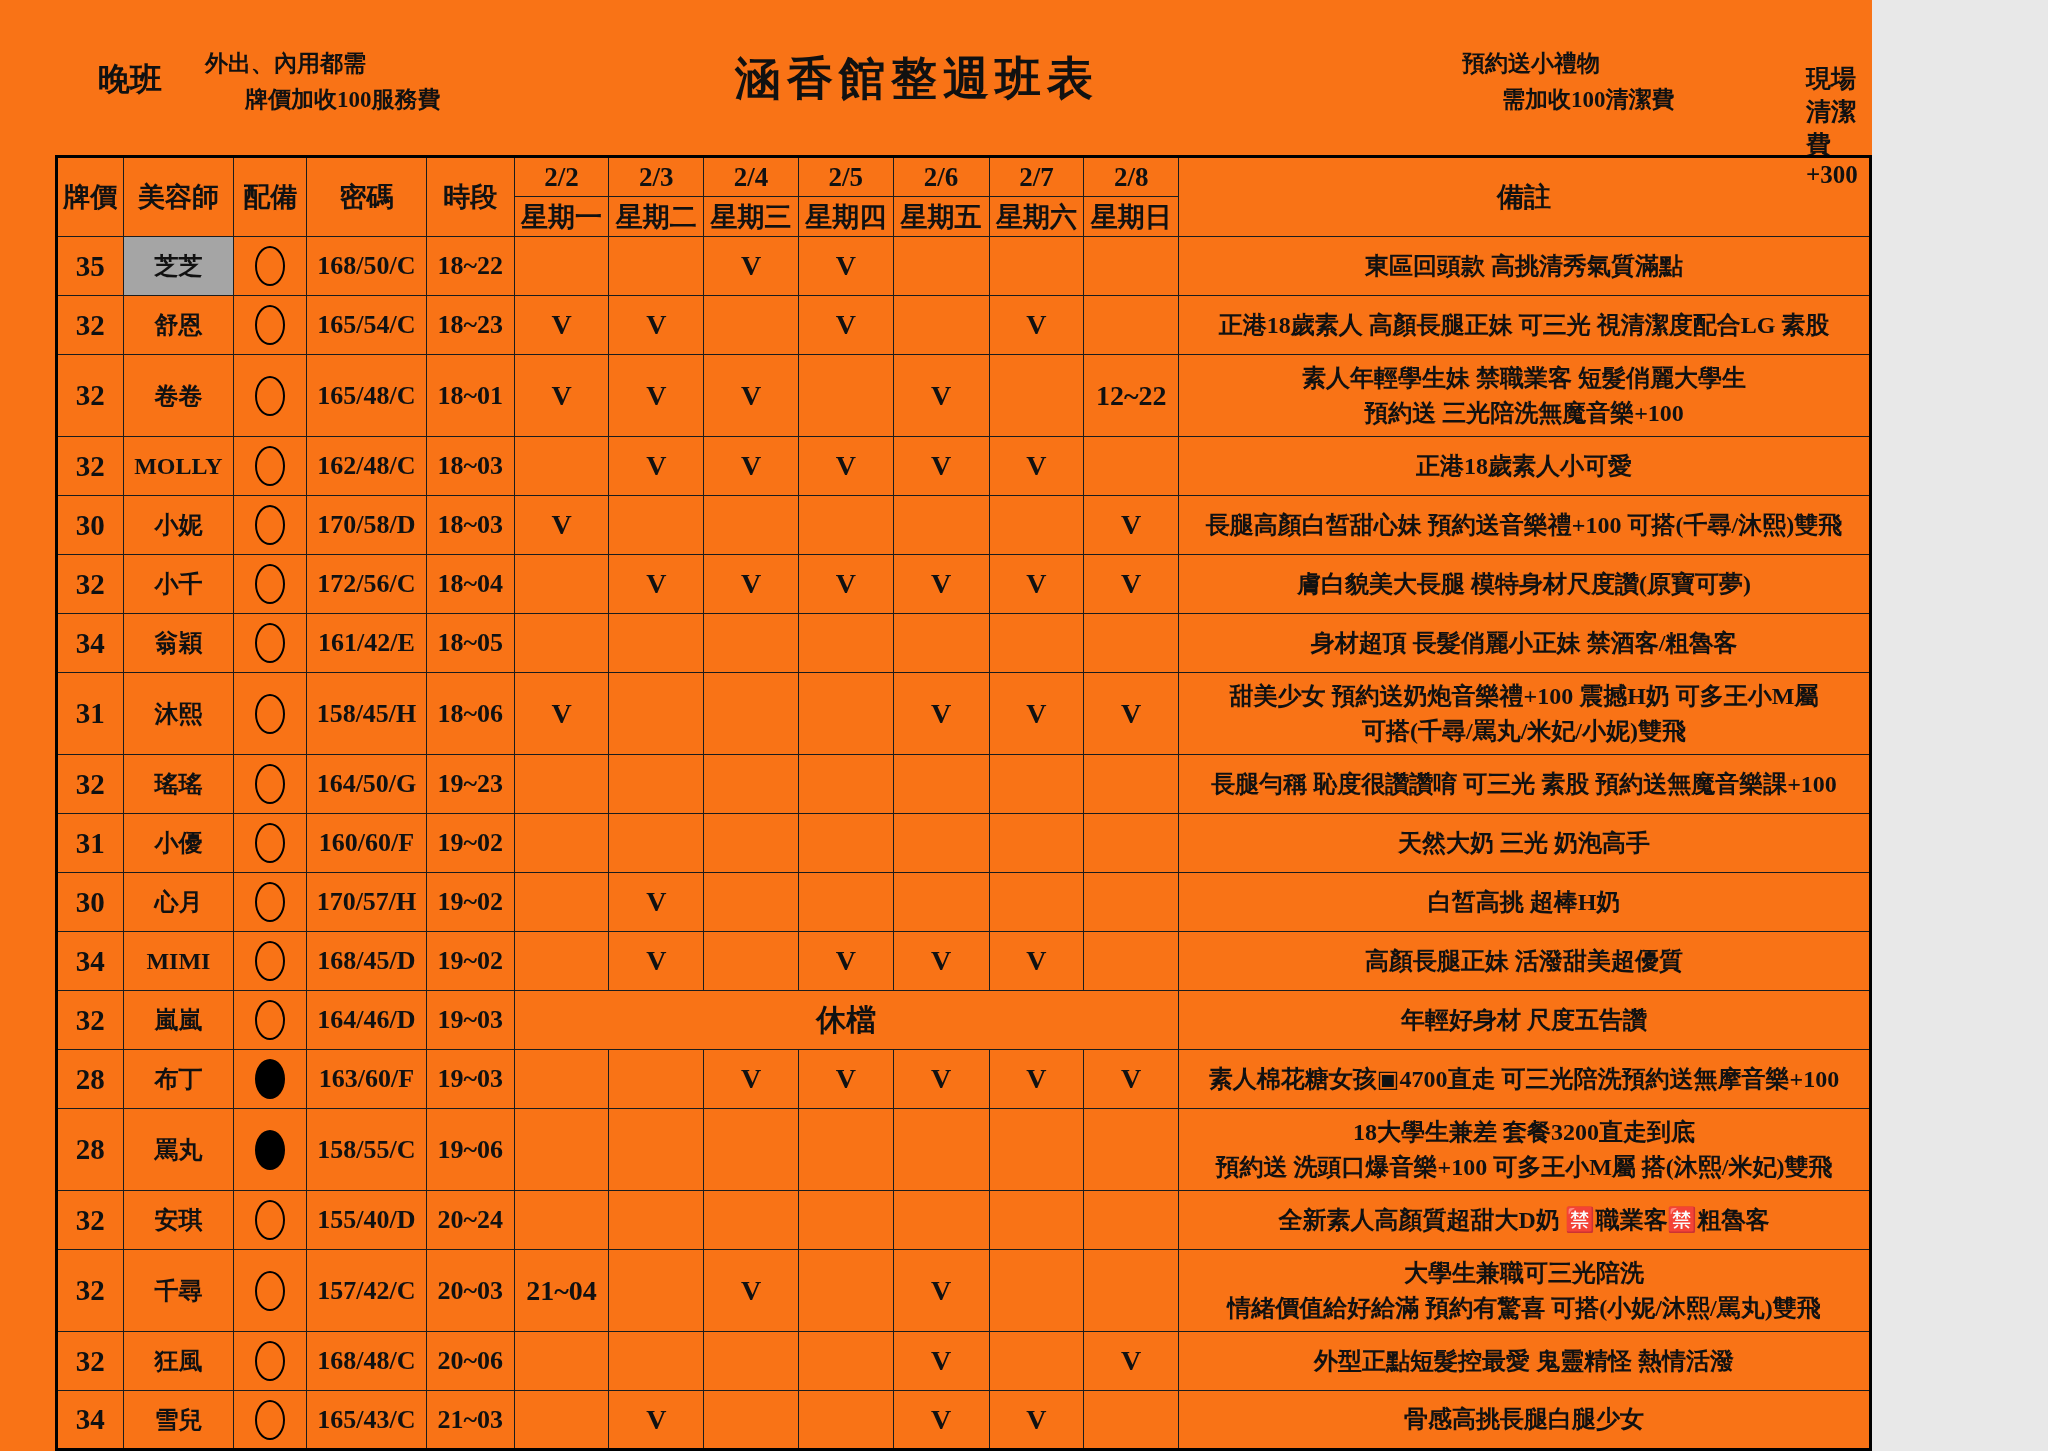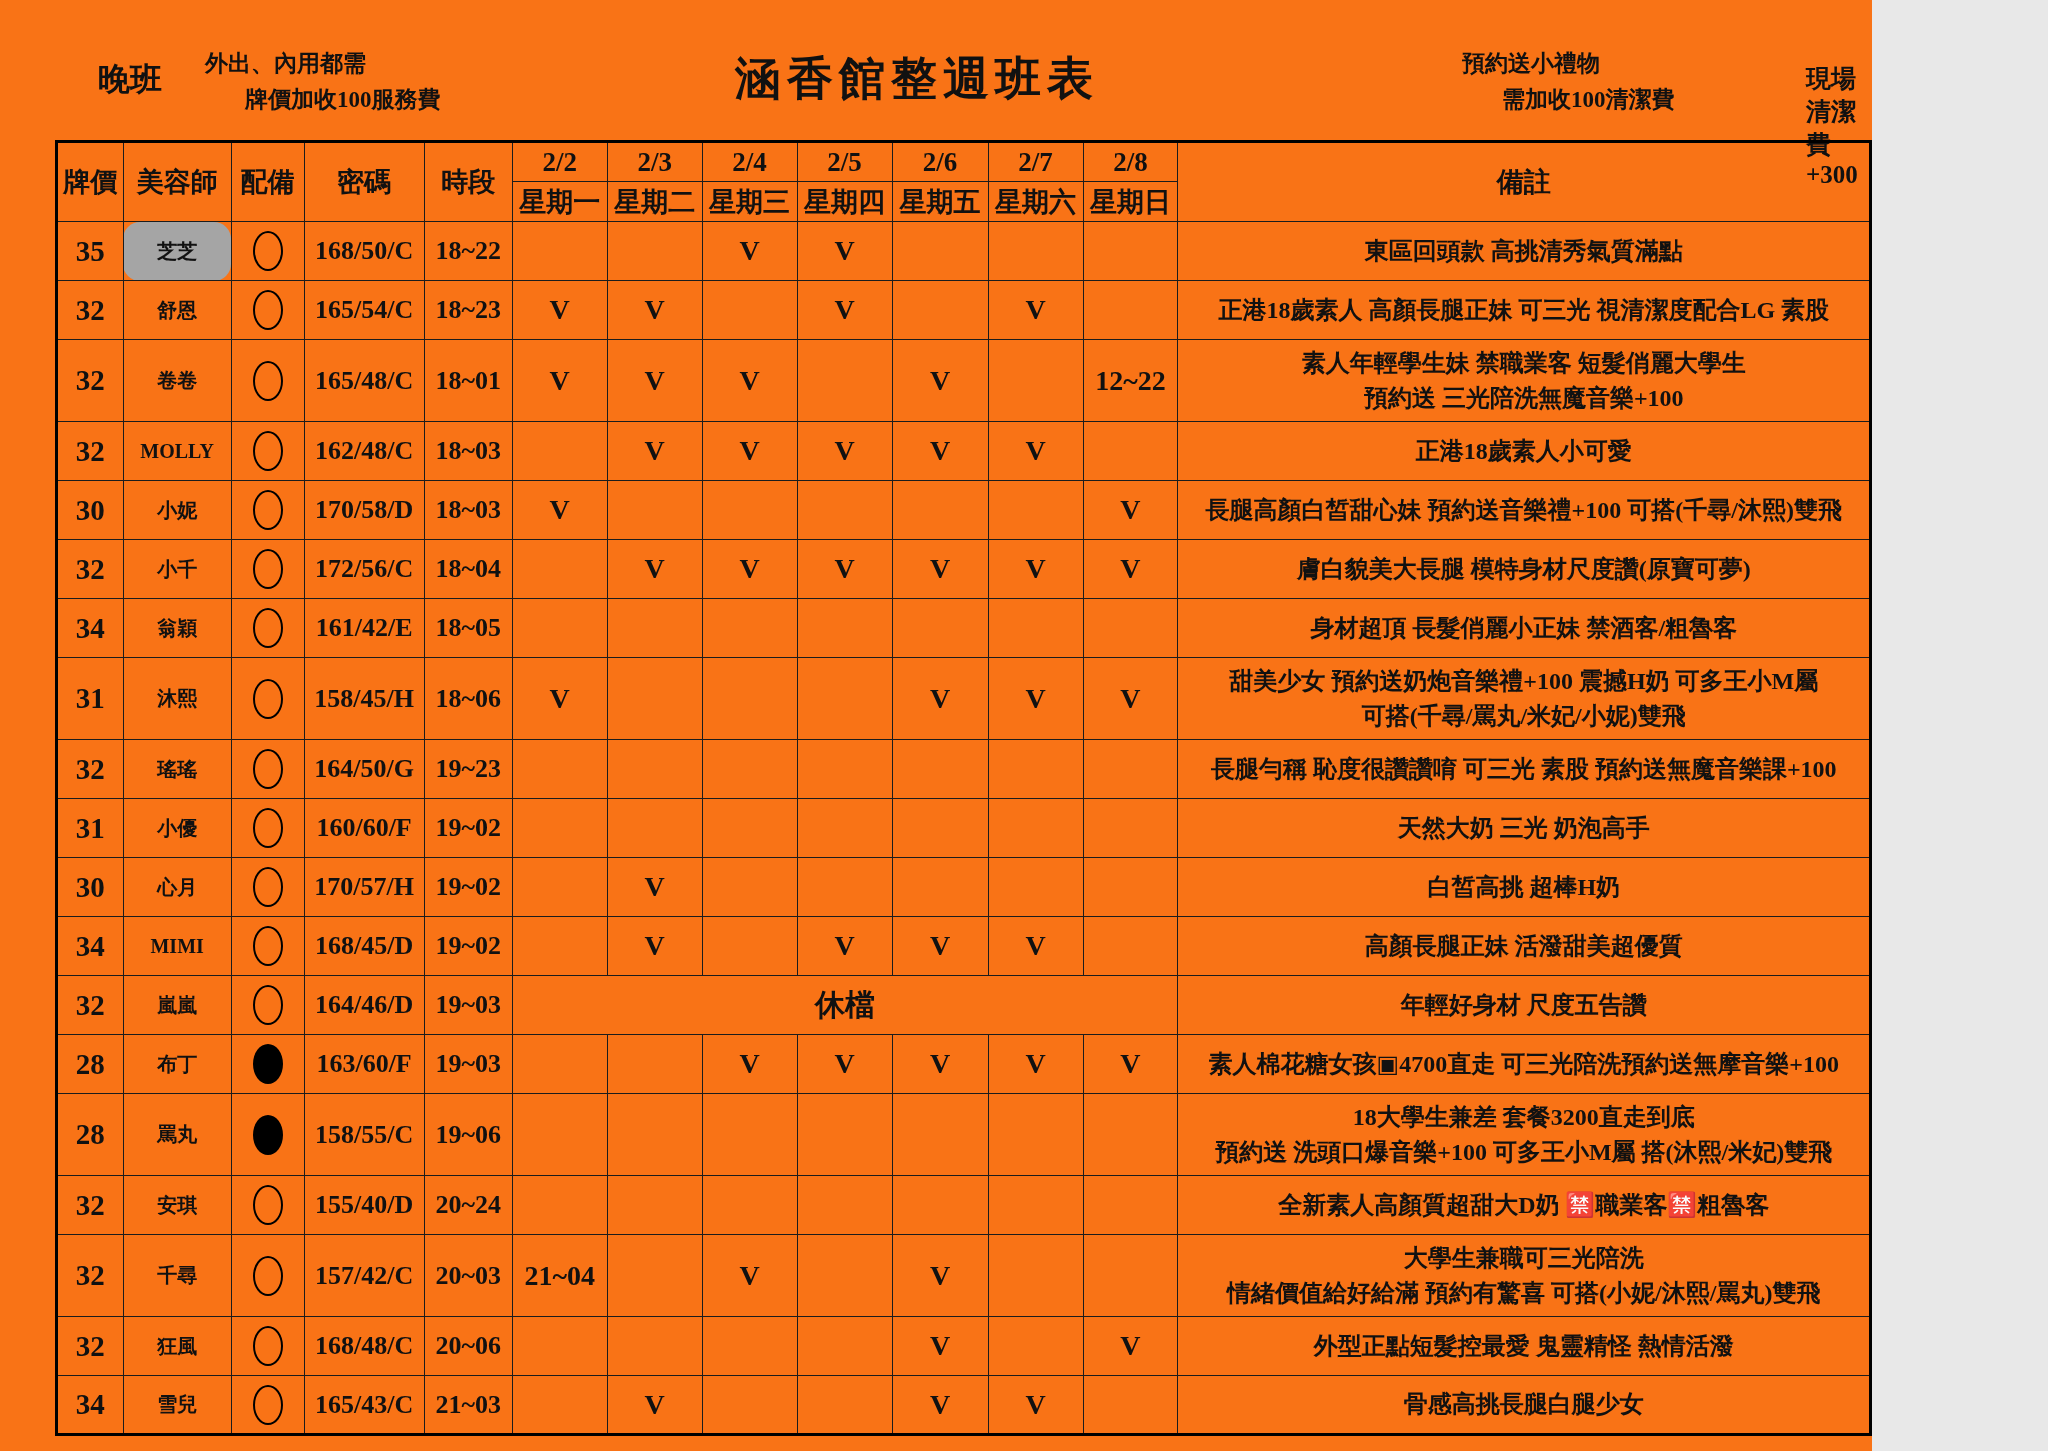--- a/index.html
+++ b/index.html
@@ -11,36 +11,36 @@
   
   .shift{position:absolute;left:98px;top:58px;font-size:32px;font-weight:bold;}
   .svc-note{position:absolute;left:205px;top:46px;font-size:23px;font-weight:bold;line-height:1.55;}
   .svc-note .l2{margin-left:40px;}
   .title{position:absolute;left:735px;top:48px;font-size:46px;font-weight:bold;letter-spacing:6px;}
   .gift-note{position:absolute;left:1462px;top:46px;font-size:23px;font-weight:bold;line-height:1.55;}
   .gift-note .l2{margin-left:40px;}
   .clean-fee{position:absolute;left:1806px;top:62px;font-size:25px;font-weight:bold;}
   
   table.sched{
-    position:absolute;left:55px;top:140px;
+    position:absolute;left:55px;top:155px;
     border-collapse:collapse;table-layout:fixed;
     border:3px solid #000;
   }
   .sched th,.sched td{
     border:1.6px solid #1c1c1c;
     text-align:center;vertical-align:middle;
     overflow:hidden;white-space:nowrap;
     padding:0;
   }
   .sched th{font-weight:bold;font-size:27px;}
   .sched thead tr{height:40px;}
   .sched tbody tr{height:59px;}
   .sched tbody tr.tall{height:82px;}
   td.price{font-size:29px;font-weight:bold;}
-  td.name{font-size:20px;font-weight:bold;border-radius:17px;}
+  td.name{font-size:24px;font-weight:bold;}
   td.name.hl{background:#a5a5a5;}
   td.code{font-size:26px;font-weight:bold;}
   td.time{font-size:26px;font-weight:bold;}
   td.day{font-size:28px;font-weight:bold;}
   td.day.merged{font-size:30px;}
   td.remark{text-align:center;padding:2px 8px;font-size:24px;font-weight:600;line-height:1.45;}
   td.remark div{white-space:nowrap;}
   .circle{
     display:inline-block;width:30px;height:40px;
     border:2.5px solid #000;border-radius:50%;

